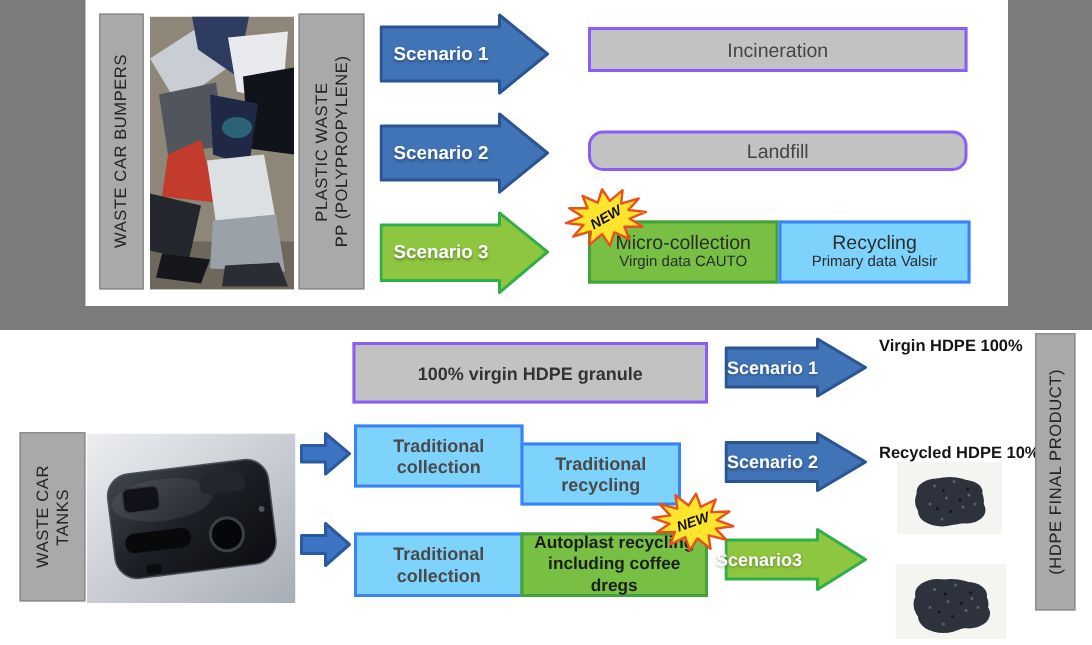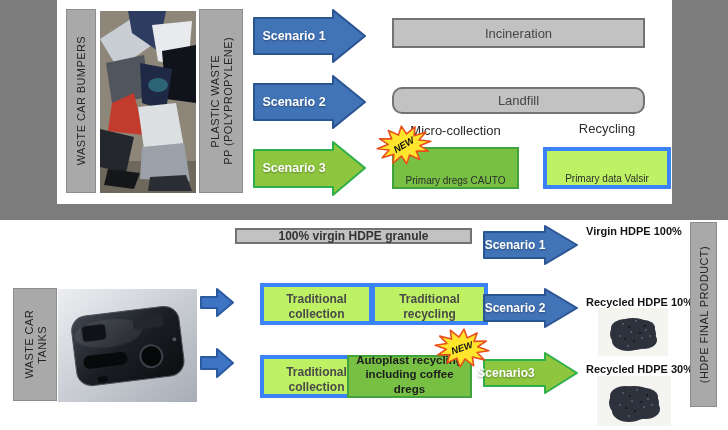--- a/index.html
+++ b/index.html
@@ -8,26 +8,26 @@
   .abs{position:absolute;}
   
   .top-bg{left:0;top:0;width:728px;height:220px;background:#7c7c7c;}
   .top-panel{left:57px;top:0;width:615px;height:204px;background:#ffffff;}
   
   .vbar{background:#a9a9a9;border:1px solid #8d8d8d;display:flex;flex-direction:row;
         align-items:center;justify-content:center;gap:1px;box-sizing:border-box;}
   .vtext{writing-mode:vertical-rl;transform:rotate(180deg);font-size:11px;
          color:#242424;letter-spacing:.4px;text-align:center;white-space:nowrap;}
   
-  .gbox{background:#c2c2c2;border:2px solid #737373;box-sizing:border-box;
+  .gbox{background:#c2c2c2;border:2px solid #8b5cf6;box-sizing:border-box;
         display:flex;align-items:center;justify-content:center;color:#454545;
         font-size:13px;text-align:center;}
   .cell{box-sizing:border-box;display:flex;flex-direction:column;align-items:center;
-        justify-content:flex-end;text-align:center;gap:36px;}
-  .cell-gray{background:#bef264;border:4px solid #3b82f6;margin-left:24px;}
+        justify-content:center;text-align:center;}
+  .cell-gray{background:#7dd3fc;border:2px solid #3b82f6;}
   .cell-green{background:#77c043;border:2px solid #42a23c;}
   .title13{font-size:13px;color:#2c2c2c;line-height:1.15;}
   .sub10{font-size:10px;color:#2c2c2c;line-height:1.2;}
   .bold12{font-size:12px;font-weight:bold;color:#4a4a4a;line-height:1.2;}
   .autoplast{font-size:11.5px;font-weight:bold;color:#1d1d1d;line-height:1.25;padding:0 3px;}
   .arrow-label{position:absolute;color:#ffffff;font-weight:bold;text-align:center;
                text-shadow:0 1px 2px rgba(0,0,0,.35);}
   .out-label{position:absolute;font-size:11px;font-weight:bold;color:#141414;}
   .star-text{font-style:italic;}
   svg{display:block;}
@@ -93,21 +93,21 @@
   <div class="abs gbox" style="left:392px;top:18px;width:253px;height:30px;">
     <span>Incineration</span>
   </div>
 
   <div class="abs gbox" style="left:392px;top:87px;width:253px;height:27px;border-radius:10px;">
     <span>Landfill</span>
   </div>
 
   <div class="abs cell cell-green" style="left:392px;top:147px;width:127px;height:42px;">
     <span class="title13">Micro-collection</span>
-    <span class="sub10">Primary dregs CAUTO</span>
+    <span class="sub10">Virgin data CAUTO</span>
   </div>
   <div class="abs cell cell-gray" style="left:519px;top:147px;width:128px;height:42px;">
     <span class="title13">Recycling</span>
     <span class="sub10">Primary data Valsir</span>
   </div>
 
   <div class="abs" style="left:374px;top:123px;width:60px;height:44px;">
     <svg width="60" height="44" viewBox="-30 -22 60 44">
       <g transform="rotate(-8)">
         <polygon points="27,0 15.5,2.85 23.4,9.5 11.3,7.8 13.5,16.5 4.1,10.6 0,19 -4.1,10.6 -13.5,16.5 -11.3,7.8 -23.4,9.5 -15.5,2.85 -27,0 -15.5,-2.85 -23.4,-9.5 -11.3,-7.8 -13.5,-16.5 -4.1,-10.6 0,-19 4.1,-10.6 13.5,-16.5 11.3,-7.8 23.4,-9.5 15.5,-2.85" stroke="#e8511d" stroke-width="1.6" stroke-linejoin="round" fill="#ffe52b"></polygon>
@@ -152,28 +152,28 @@
     <svg width="35" height="33" viewBox="0 0 35 33">
       <polygon points="1,11 17,11 17,3 33,16.5 17,30 17,22 1,22" stroke="#2c5aa0" stroke-width="2" stroke-linejoin="round" fill="#3e74c4"></polygon>
     </svg>
   </div>
   <div class="abs" style="left:200px;top:346px;width:35px;height:34px;">
     <svg width="35" height="34" viewBox="0 0 35 34">
       <polygon points="1,11 17,11 17,3 33,17 17,31 17,23 1,23" stroke="#2c5aa0" stroke-width="2" stroke-linejoin="round" fill="#3e74c4"></polygon>
     </svg>
   </div>
 
-  <div class="abs gbox" style="left:235px;top:228px;width:237px;height:16px;font-weight:bold;font-size:12px;color:#333333;">
+  <div class="abs gbox" style="left:235px;top:228px;width:237px;height:41px;font-weight:bold;font-size:12px;color:#333333;">
     <span>100% virgin HDPE granule</span>
   </div>
 
   <div class="abs cell cell-gray" style="left:236px;top:283px;width:113px;height:42px;">
     <span class="bold12">Traditional collection</span>
   </div>
-  <div class="abs cell cell-gray" style="left:347px;top:283px;width:117px;height:42px;">
+  <div class="abs cell cell-gray" style="left:347px;top:295px;width:107px;height:42px;">
     <span class="bold12">Traditional recycling</span>
   </div>
 
   <div class="abs cell cell-gray" style="left:236px;top:355px;width:113px;height:43px;">
     <span class="bold12">Traditional collection</span>
   </div>
   <div class="abs cell cell-green" style="left:347px;top:355px;width:125px;height:43px;">
     <span class="autoplast">Autoplast recycling including coffee dregs</span>
   </div>
 
@@ -202,21 +202,20 @@
     <svg width="60" height="44" viewBox="-30 -22 60 44">
       <g transform="rotate(6)">
         <polygon points="27,0 15.5,2.85 23.4,9.5 11.3,7.8 13.5,16.5 4.1,10.6 0,19 -4.1,10.6 -13.5,16.5 -11.3,7.8 -23.4,9.5 -15.5,2.85 -27,0 -15.5,-2.85 -23.4,-9.5 -11.3,-7.8 -13.5,-16.5 -4.1,-10.6 0,-19 4.1,-10.6 13.5,-16.5 11.3,-7.8 23.4,-9.5 15.5,-2.85" stroke="#e8511d" stroke-width="1.6" stroke-linejoin="round" fill="#ffe52b"></polygon>
         <text x="0" y="3" text-anchor="middle" font-size="9.5" font-weight="bold" class="star-text" transform="rotate(-25)" fill="#111111">NEW</text>
       </g>
     </svg>
   </div>
 
   <span class="out-label" style="left:586px;top:225px;width:110px;">Virgin HDPE 100%</span>
   <span class="out-label" style="left:586px;top:296px;width:110px;">Recycled HDPE 10%</span>
-  <span class="out-label" style="left:586px;top:363px;width:110px;">Recycled HDPE 30%</span>
 
   <div class="abs" style="left:598px;top:308px;width:70px;height:48px;">
     <svg width="70" height="48" viewBox="0 0 70 48">
       <rect width="70" height="48" fill="#f4f4f1"></rect>
       <g fill="#2d323d">
         <ellipse cx="35" cy="26" rx="23" ry="16"></ellipse>
         <ellipse cx="27" cy="20" rx="14" ry="9"></ellipse>
         <ellipse cx="45" cy="20" rx="12" ry="8"></ellipse>
         <ellipse cx="30" cy="33" rx="16" ry="10"></ellipse>
         <ellipse cx="46" cy="32" rx="13" ry="9"></ellipse>

